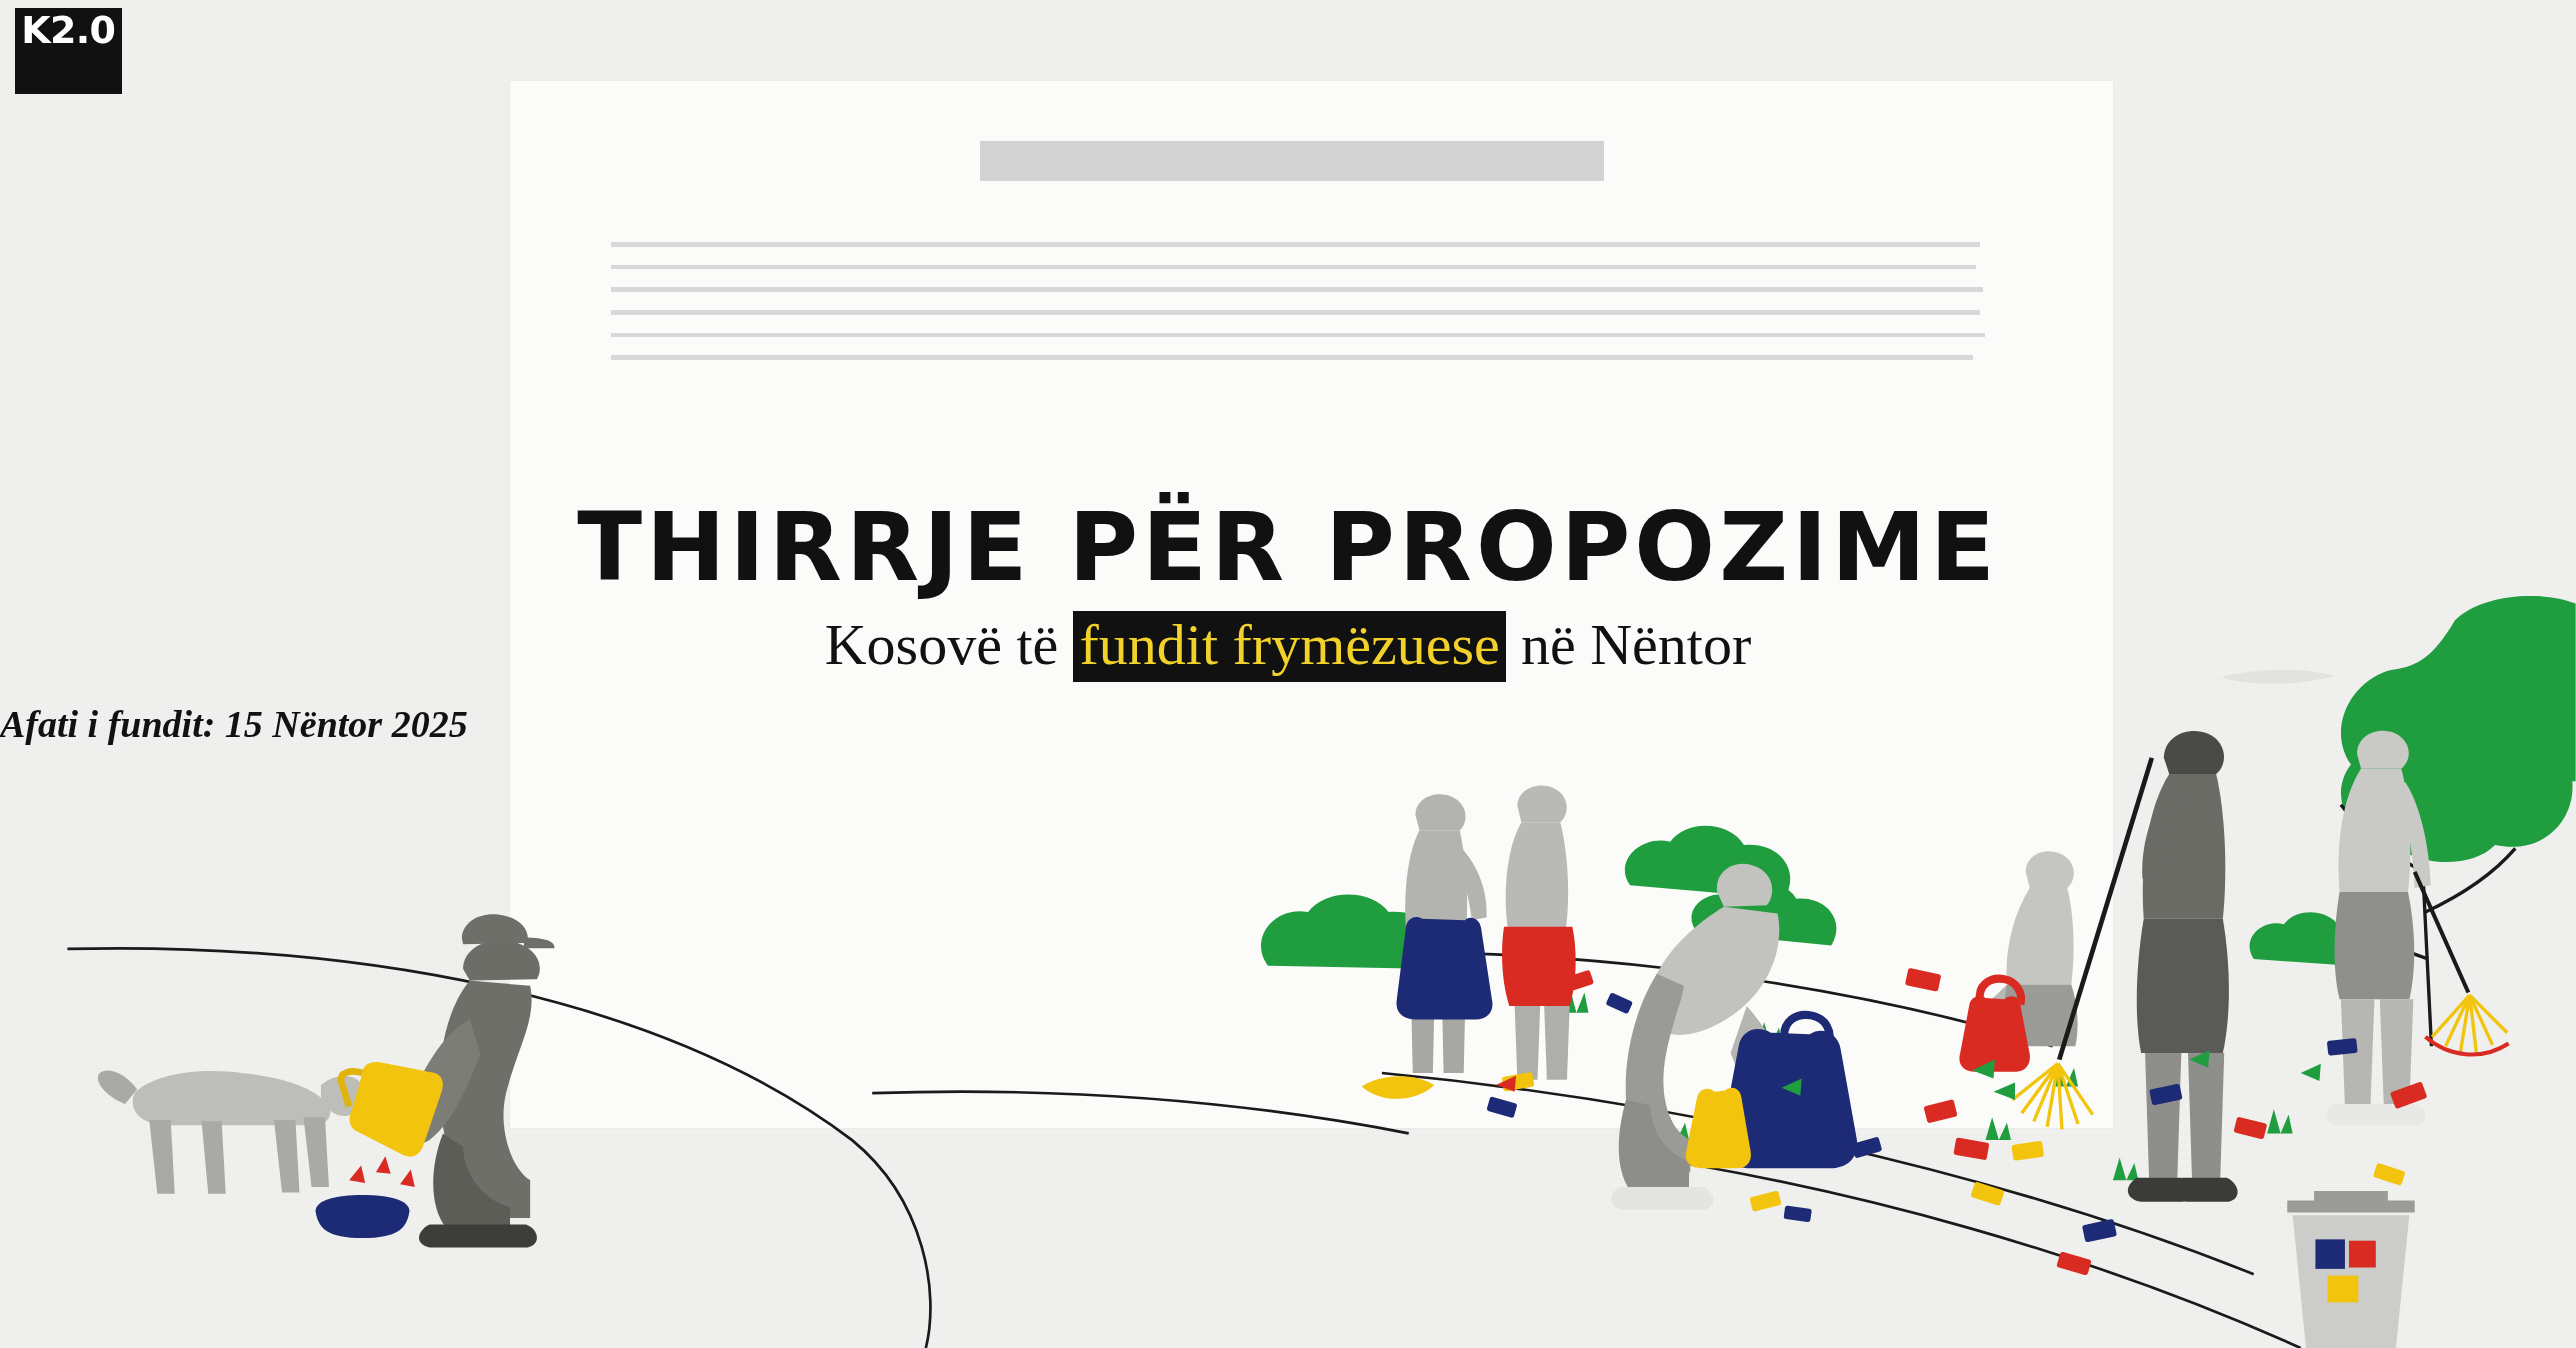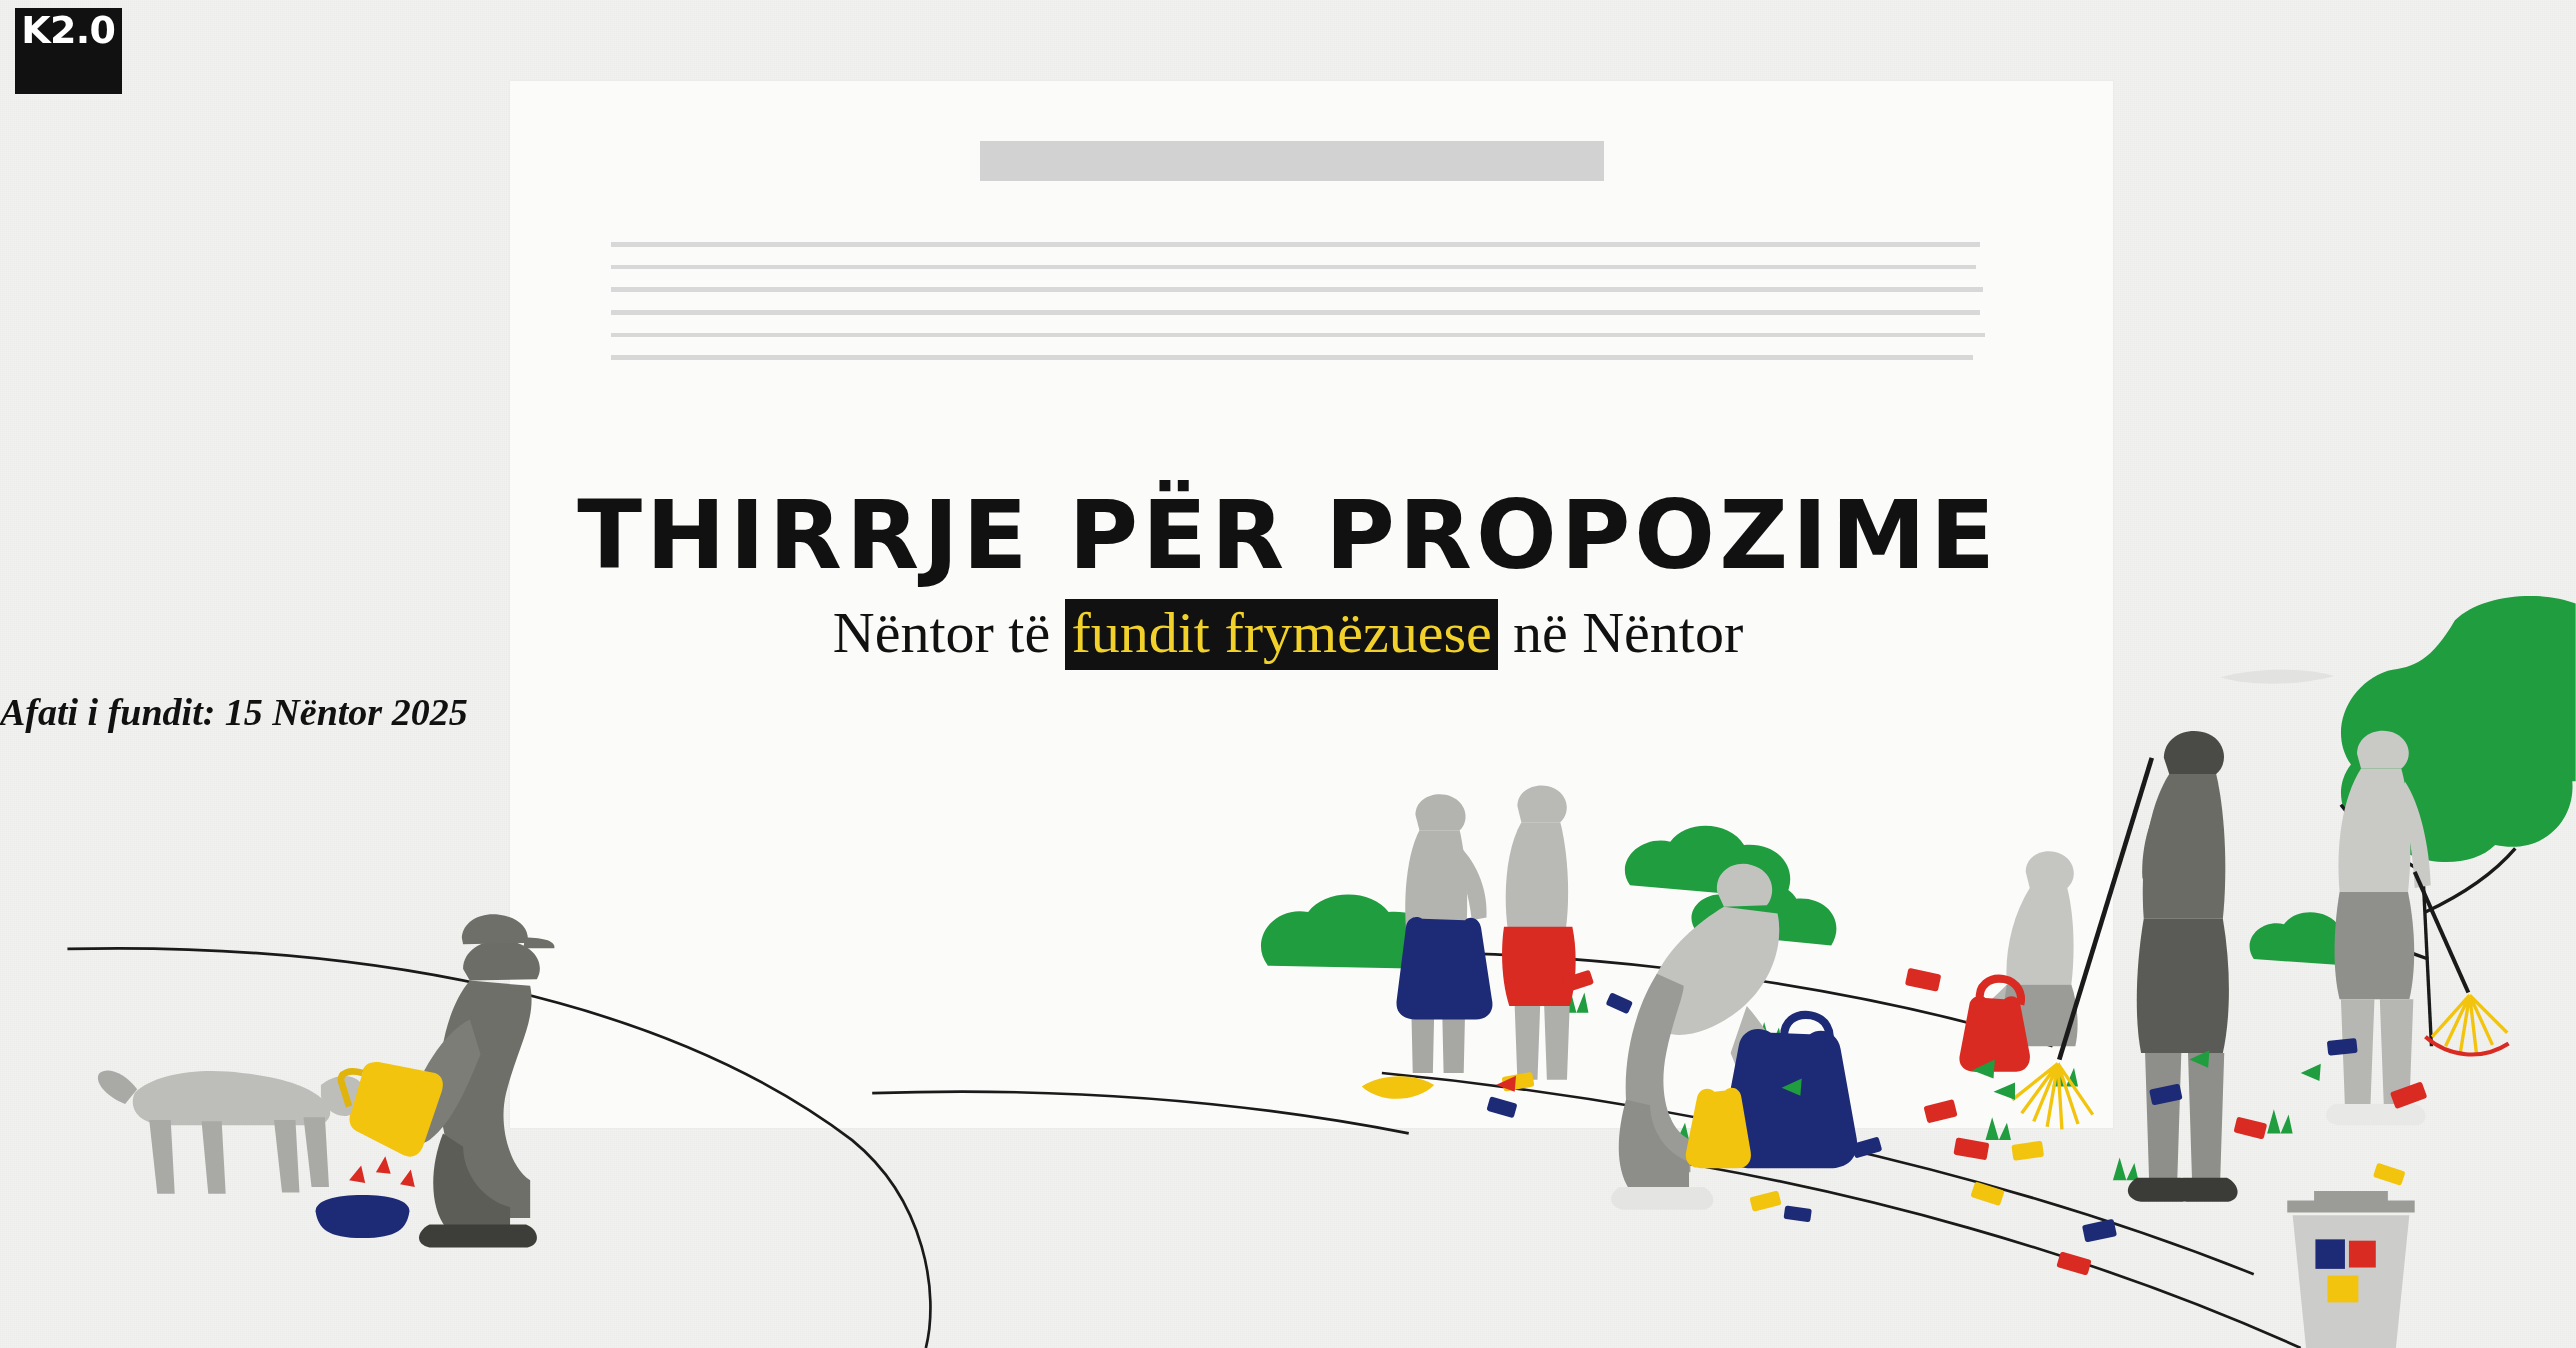--- a/index.html
+++ b/index.html
@@ -99,21 +99,21 @@
     text-align: center;
     pointer-events: none;
   }
   .headline {
     font-family: "DejaVu Sans", sans-serif;
     font-weight: 700;
     font-size: 95px;
     line-height: 1.02;
     letter-spacing: 4px;
     color: #111111;
-    margin: 4px;
+    margin: 16px;
     text-transform: uppercase;
   }
   .subline {
     font-family: "Liberation Serif", serif;
     font-size: 58px;
     line-height: 1.15;
     color: #111111;
     margin: 16px 0 0 0;
     white-space: nowrap;
   }
@@ -201,21 +201,21 @@
       <path d="M2960,1700 l10,-34 l10,34 l12,-26 l6,26 Z"></path>
       <path d="M2480,1700 l10,-34 l10,34 l12,-26 l6,26 Z"></path>
       <path d="M3150,1760 l10,-34 l10,34 l12,-26 l6,26 Z"></path>
     </g>
 
     <path d="M3310,1010 C3360,995 3440,995 3480,1008 C3430,1022 3355,1024 3310,1010 Z" fill="#e2e2e0"></path>
   </svg>
 
   <div class="headline-block">
     <h1 class="headline">THIRRJE PËR PROPOZIME</h1>
-    <p class="subline"><span>Nëntor të </span><span class="hl">fundit frymëzuese</span><span> në Nëntor</span></p>
+    <p class="subline"><span>Kosovë të </span><span class="hl">fundit frymëzuese</span><span> në Nëntor</span></p>
     <p class="deadline">Afati i fundit: 15 Nëntor 2025</p>
   </div>
 
   <svg class="illu illu-front" viewBox="0 0 3840 2010" xmlns="http://www.w3.org/2000/svg">
 
     <g>
       <path d="M200,1630 C230,1600 300,1592 360,1600 C420,1606 460,1620 482,1640 C500,1656 492,1676 470,1678 L250,1678 C210,1678 190,1656 200,1630 Z" fill="#bdbdba"></path>
       <path d="M478,1618 C500,1600 528,1600 540,1618 C552,1636 540,1660 516,1664 C498,1666 480,1650 478,1634 Z" fill="#bdbdba"></path>
       <path d="M222,1670 l12,110 l26,0 l-6,-110 Z M300,1672 l10,108 l26,0 l-6,-108 Z M408,1670 l12,108 l26,0 l-6,-108 Z M452,1666 l12,104 l26,0 l-6,-104 Z" fill="#a9a9a6"></path>
       <path d="M204,1624 C186,1600 160,1590 148,1600 C138,1612 158,1636 186,1646 Z" fill="#a9a9a6"></path>

